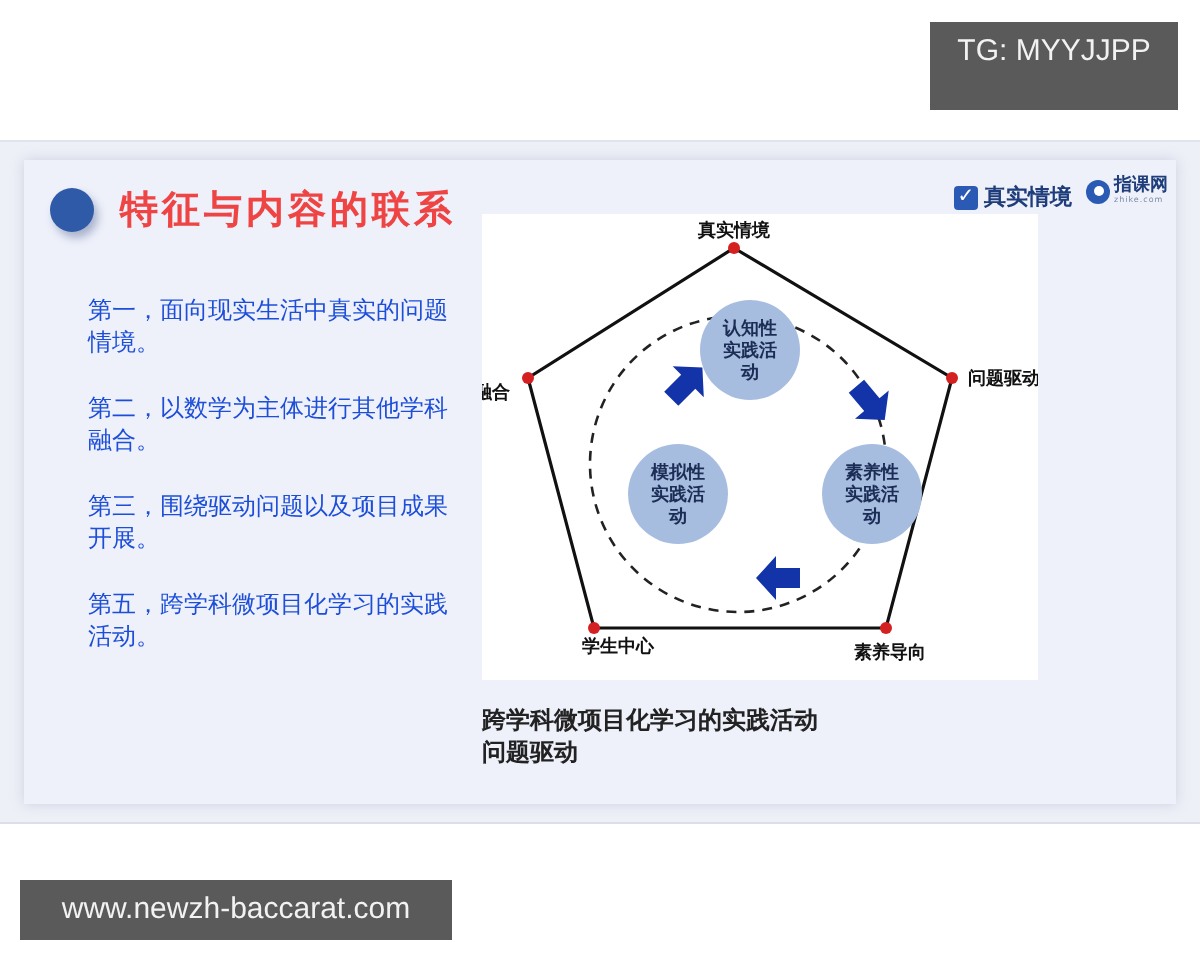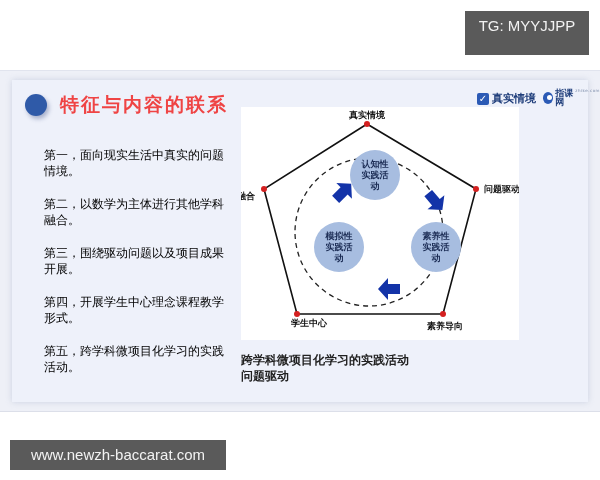--- a/index.html
+++ b/index.html
@@ -8,24 +8,24 @@
   .url-badge{position:absolute;left:10px;top:440px;width:216px;height:30px;background:#5a5a5a;color:#f2f2f2;font-family:"Liberation Sans",sans-serif;font-size:15px;line-height:30px;text-align:center;}
   .slide-frame{position:absolute;left:0;top:70px;width:600px;height:340px;background:#eef0f7;border-top:1px solid #e1e4ee;border-bottom:1px solid #dcdfe9;}
   .slide{position:absolute;left:12px;top:80px;width:576px;height:322px;background:#eef1fa;box-shadow:0 0 6px rgba(160,170,200,0.45);}
   .title-dot{position:absolute;left:25px;top:94px;width:22px;height:22px;border-radius:50%;background:#2f5aa8;box-shadow:2px 3px 4px rgba(40,60,120,0.35);}
   .title{position:absolute;left:60px;top:92px;font-family:"DejaVu Serif",serif;font-weight:bold;font-size:19px;letter-spacing:2px;color:#ef4444;}
   .brand1{position:absolute;left:477px;top:91px;display:flex;align-items:center;gap:3px;font-size:11px;font-weight:bold;color:#1e3d7a;}
   .brand1 .box{width:12px;height:12px;background:#2b5ab5;color:#fff;font-size:10px;line-height:12px;text-align:center;border-radius:2px;}
   .brand2{position:absolute;left:543px;top:89px;display:flex;align-items:center;gap:2px;}
   .brand2 .logo{width:12px;height:12px;border-radius:50%;background:#2b5ab5;position:relative;}
   .brand2 .logo::after{content:"";position:absolute;left:4px;top:3px;width:5px;height:5px;border-radius:50%;background:#fff;}
-  .brand2 .txt{display:flex;flex-direction:row;line-height:1;}
+  .brand2 .txt{display:flex;flex-direction:column;line-height:1;}
   .brand2 .name{font-size:9px;font-weight:bold;color:#1e3d7a;}
   .brand2 .sub{font-size:4px;color:#7a8aa8;letter-spacing:0.5px;}
-  .points{position:absolute;left:44px;top:147px;width:180px;font-family:"DejaVu Serif",serif;font-size:12px;color:#000000;line-height:16px;}
+  .points{position:absolute;left:44px;top:147px;width:180px;font-family:"DejaVu Serif",serif;font-size:12px;color:#1d4ed8;line-height:16px;}
   .point{margin-bottom:17px;}
   .diagram{position:absolute;left:241px;top:107px;width:278px;height:233px;background:#ffffff;}
   .caption{position:absolute;left:241px;top:352px;width:278px;font-family:"DejaVu Serif",serif;font-weight:bold;font-size:12px;line-height:16px;color:#222;}
   svg text{font-family:"DejaVu Sans",sans-serif;}
 </style>
 </head>
 <body>
 
 <div class="tg-badge">TG: MYYJJPP</div>
 
@@ -44,21 +44,20 @@
   <span class="txt">
     <span class="name">指课网</span>
     <span class="sub">zhike.com</span>
   </span>
 </div>
 
 <div class="points">
   <div class="point">第一，面向现实生活中真实的问题情境。</div>
   <div class="point">第二，以数学为主体进行其他学科融合。</div>
   <div class="point">第三，围绕驱动问题以及项目成果开展。</div>
-  <div class="point">第四，开展学生中心理念课程教学形式。</div>
   <div class="point">第五，跨学科微项目化学习的实践活动。</div>
 </div>
 
 <div class="diagram">
   <svg width="278" height="233" viewBox="0 0 278 233">
 
     <polygon points="126,17 235,82 202,207 56,207 23,82" fill="none" stroke="#111" stroke-width="1.6"></polygon>
 
     <circle cx="128" cy="125" r="74" fill="none" stroke="#222" stroke-width="1.3" stroke-dasharray="5,4"></circle>
 

